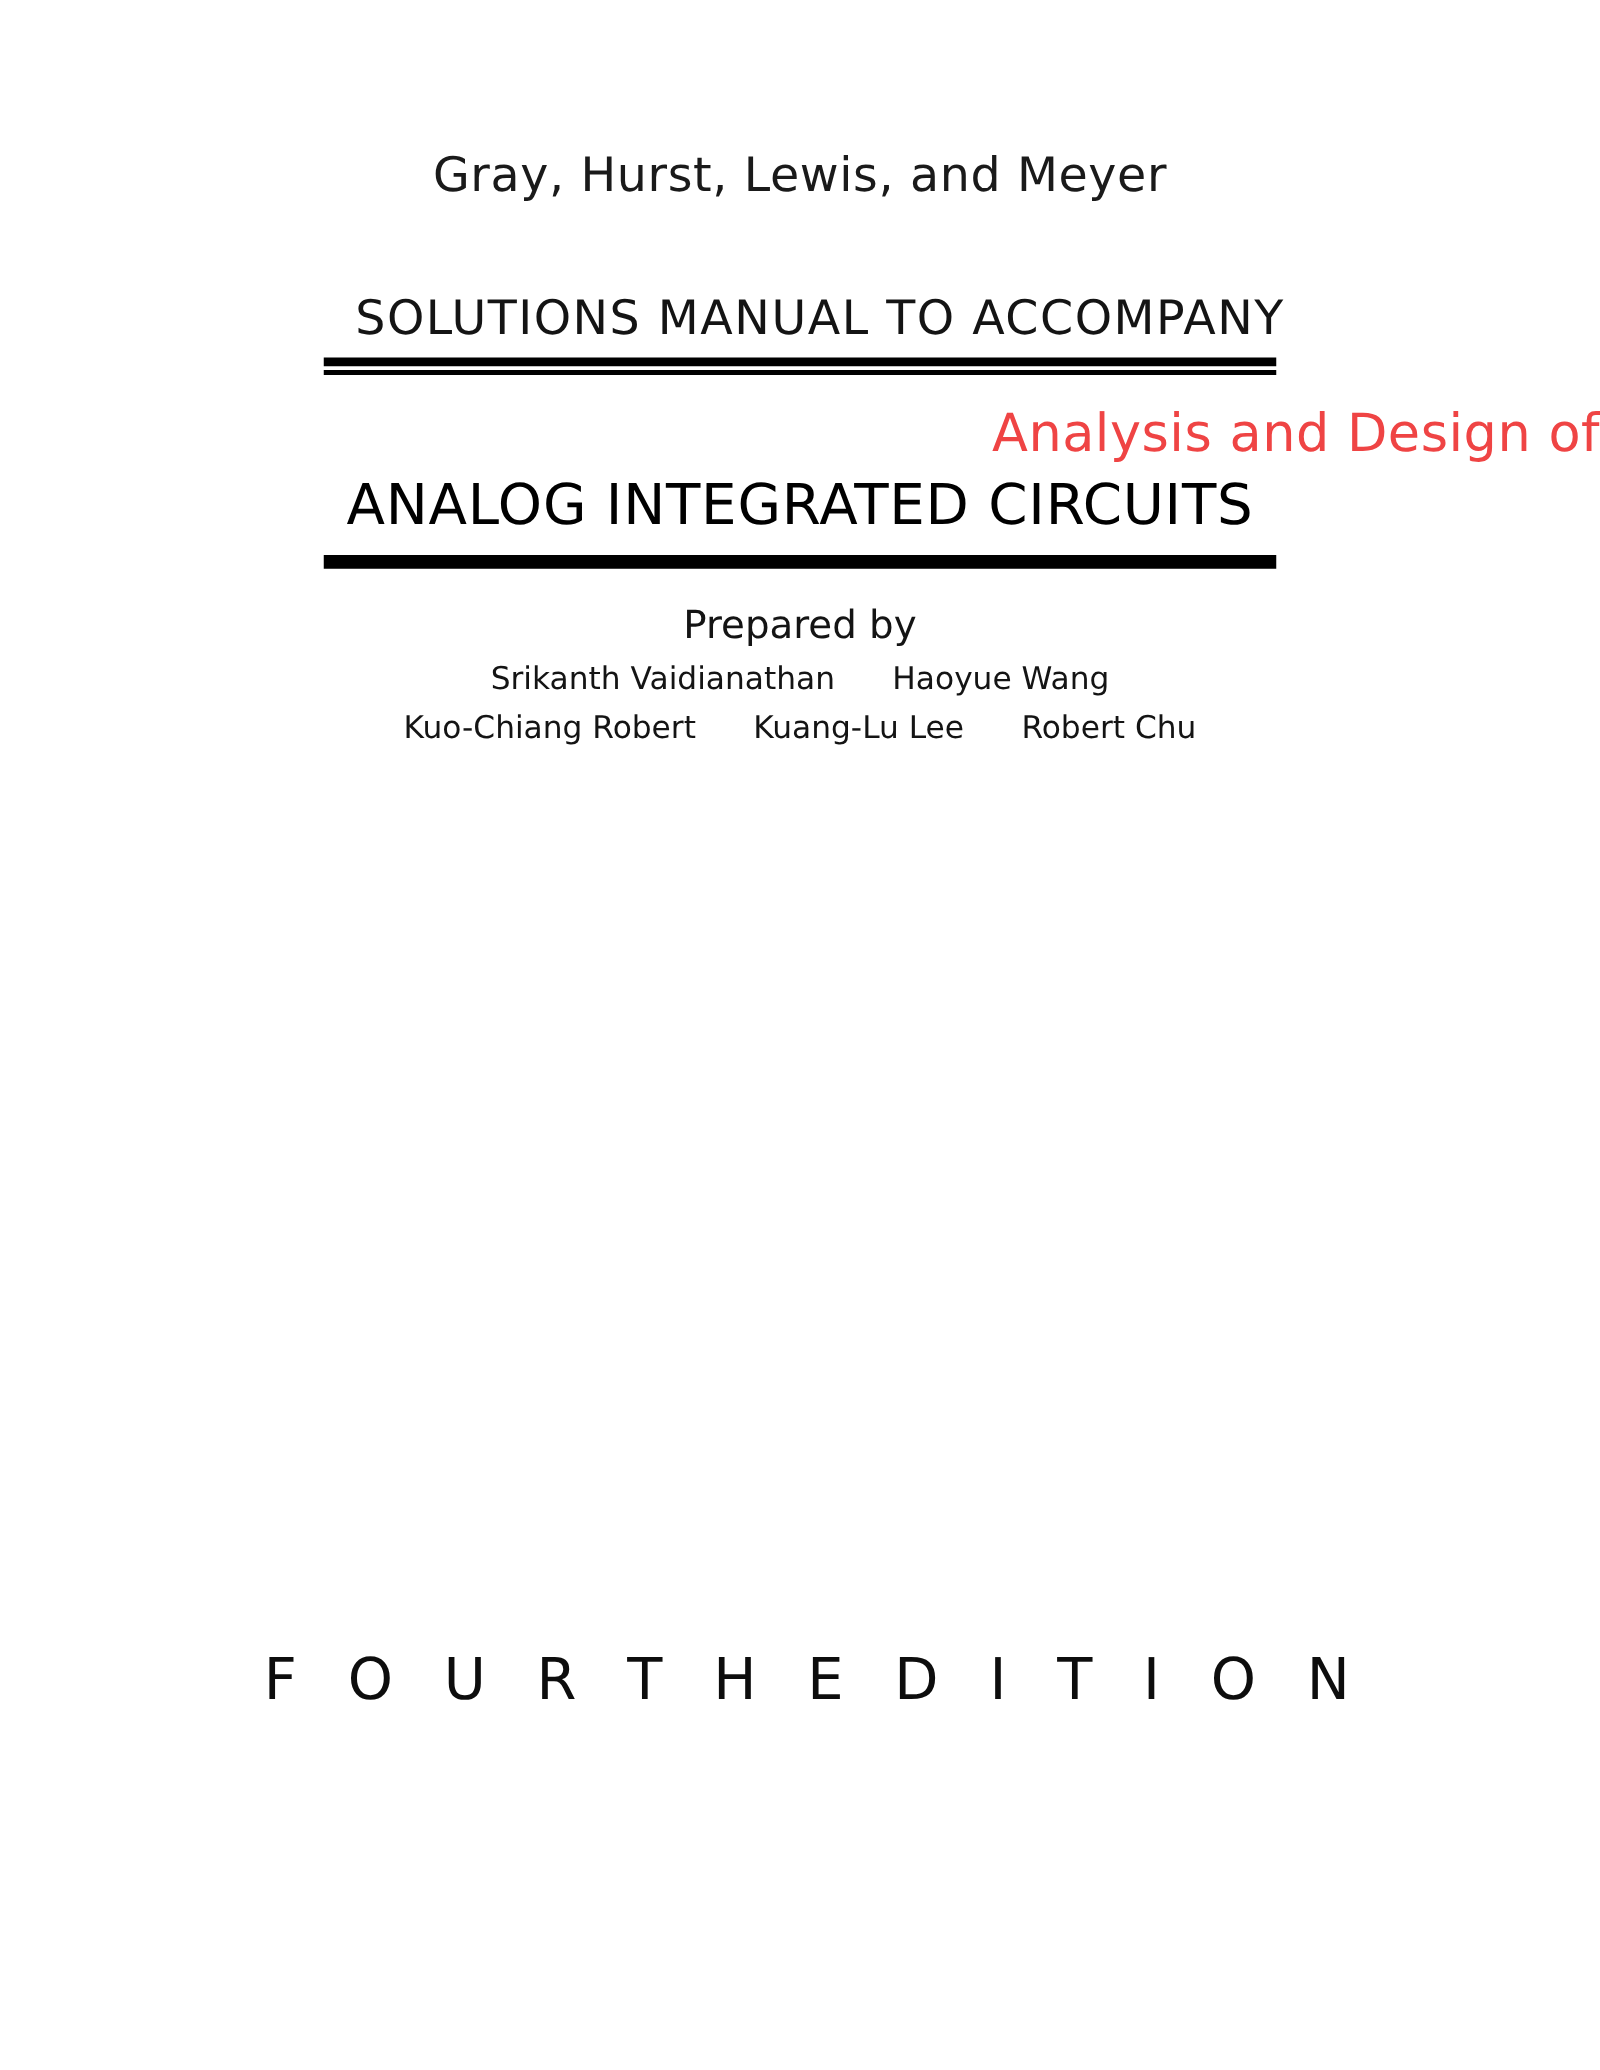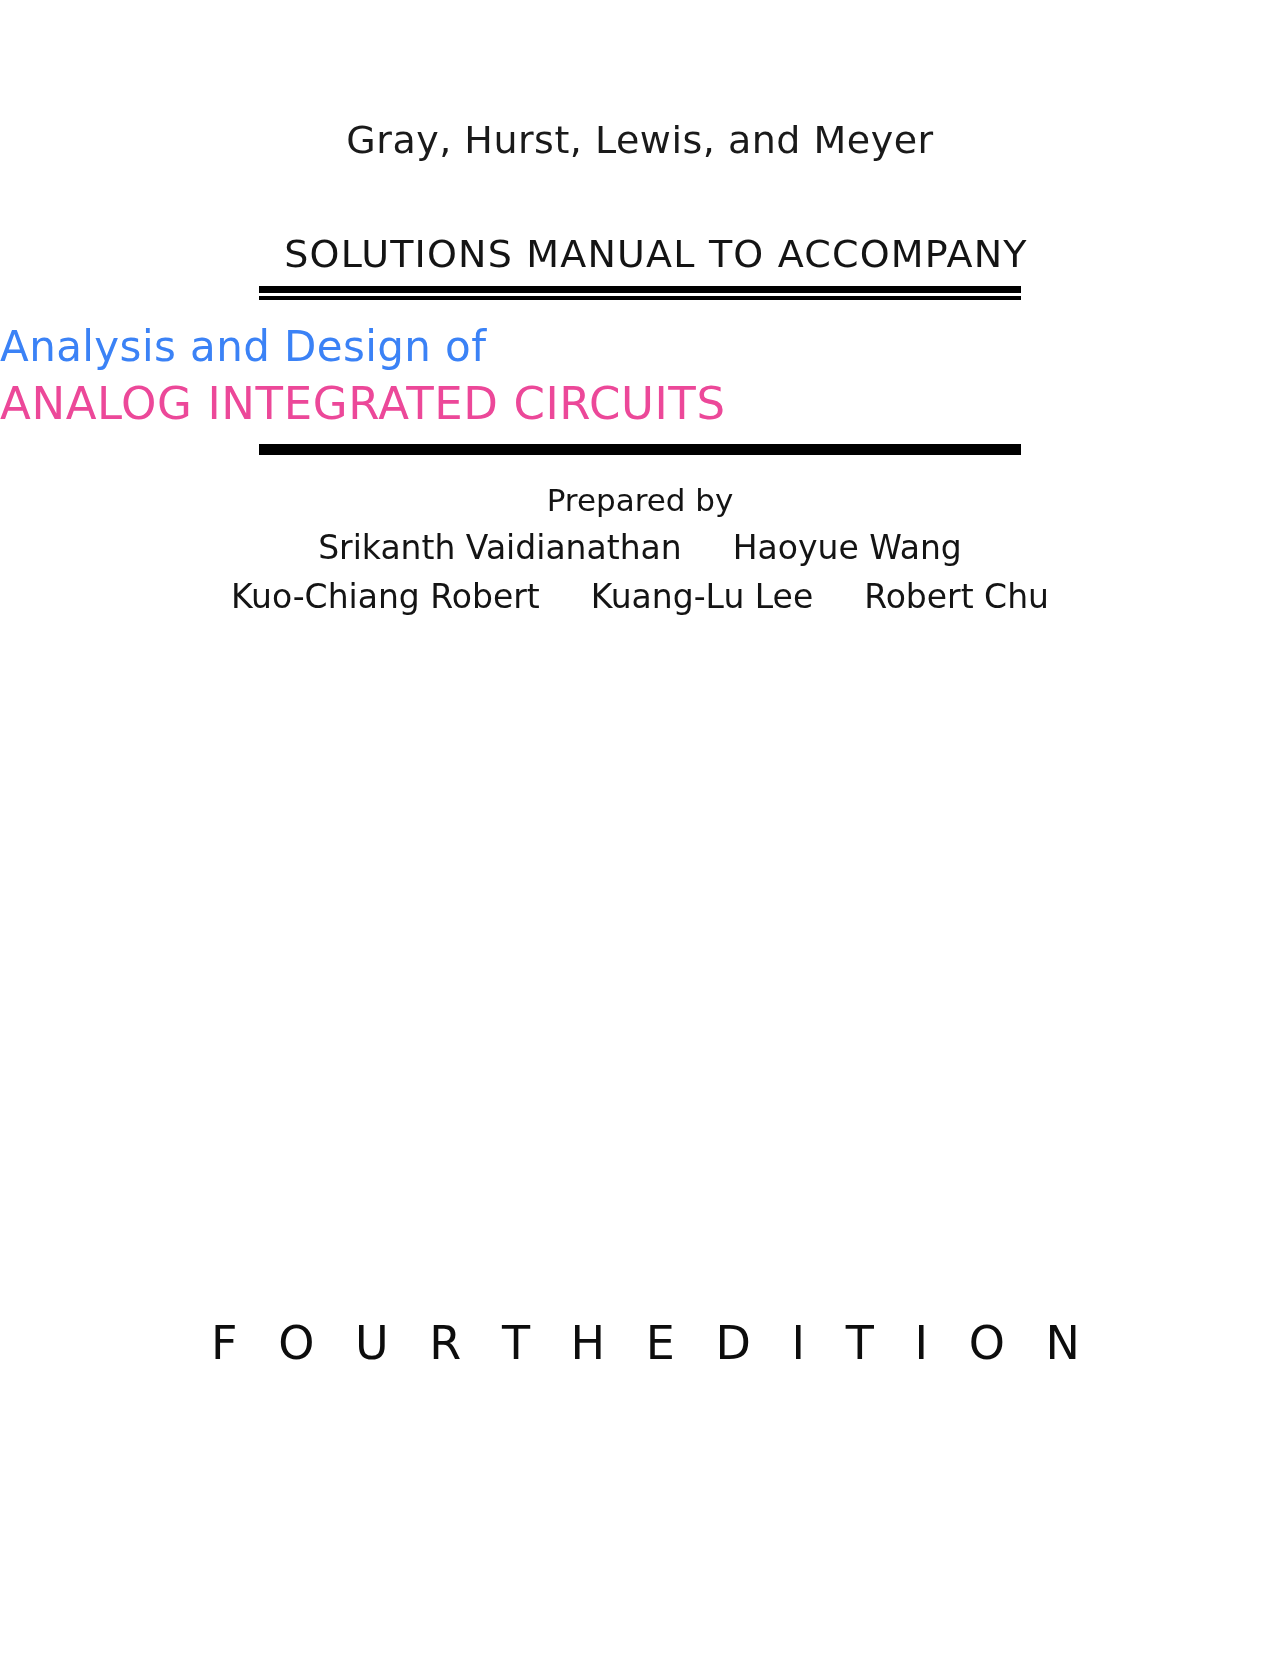--- a/index.html
+++ b/index.html
@@ -54,44 +54,45 @@
 
   .rule {
     margin: 0 auto;
     width: 762px;
     background: #000000;
   }
   .rule-thick { height: 7px; }
   .rule-thin  { height: 4px; margin-top: 3px; }
 
   .main-title-1 {
-    text-align: left;
+    text-align: right;
     font-size: 42px;
-    color: #3b82f6;
+    color: #ef4444;
     margin-top: 22px;
     letter-spacing: 0.4px;
   }
   .main-title-2 {
+    text-align: center;
     font-size: 45px;
-    color: #ec4899;
+    color: #000000;
     margin-top: 6px;
     letter-spacing: 0.6px;
   }
 
   .rule-bottom-wrap { margin-top: 14px; }
 
   .prepared-by {
     text-align: center;
     font-size: 31px;
     color: #141414;
     margin-top: 27px;
   }
   .prep-row {
     text-align: center;
-    font-size: 33px;
+    font-size: 25px;
     color: #141414;
     margin-top: 10px;
   }
   .prep-row .sp { display: inline-block; width: 30px; }
 
   .edition {
     position: absolute;
     left: 0;
     top: 1316px;
     width: 1280px;

